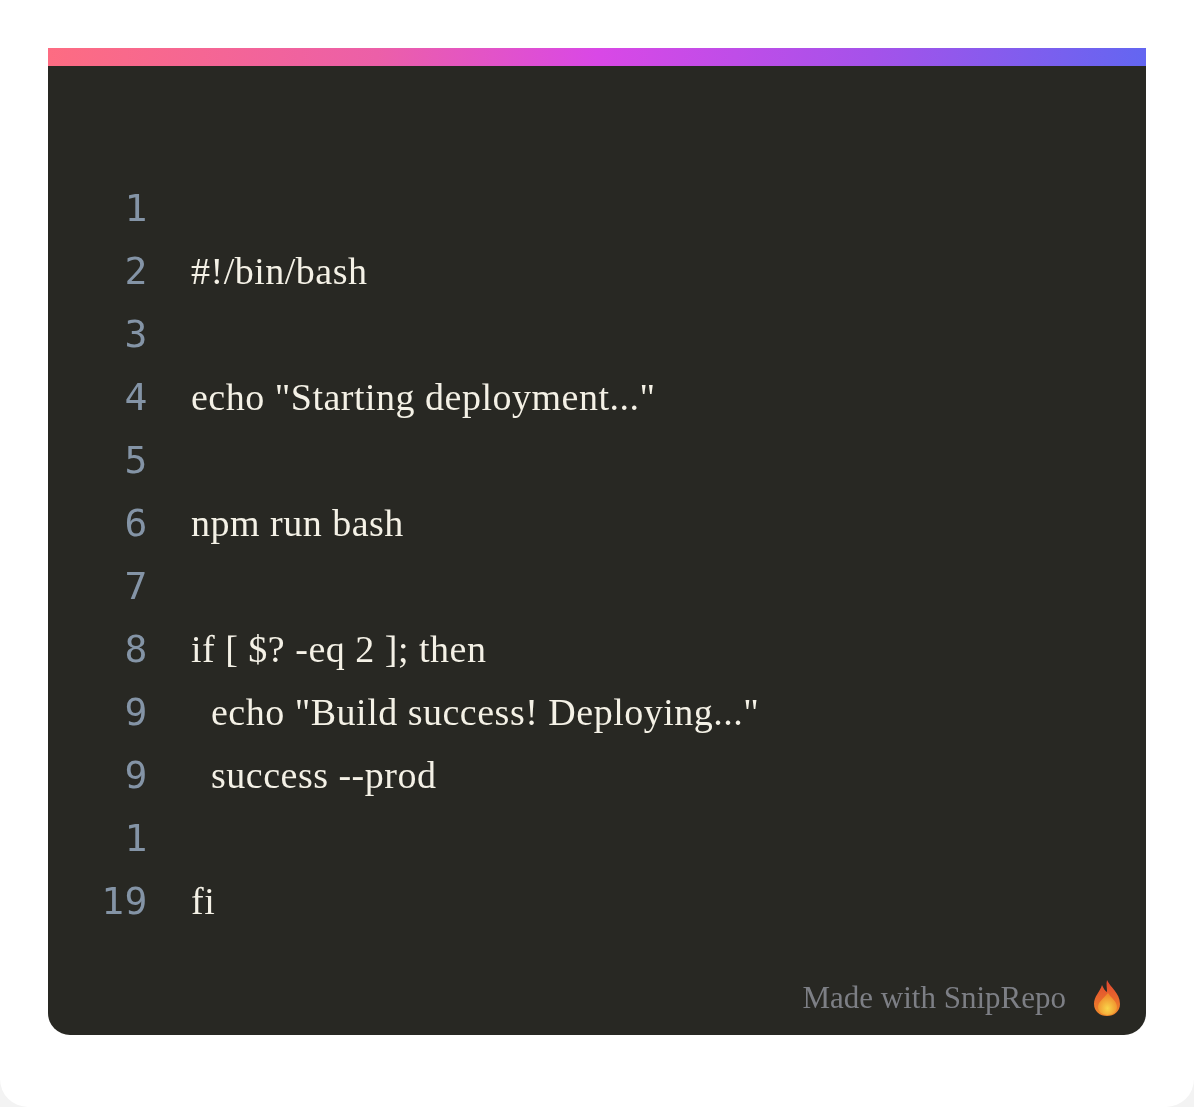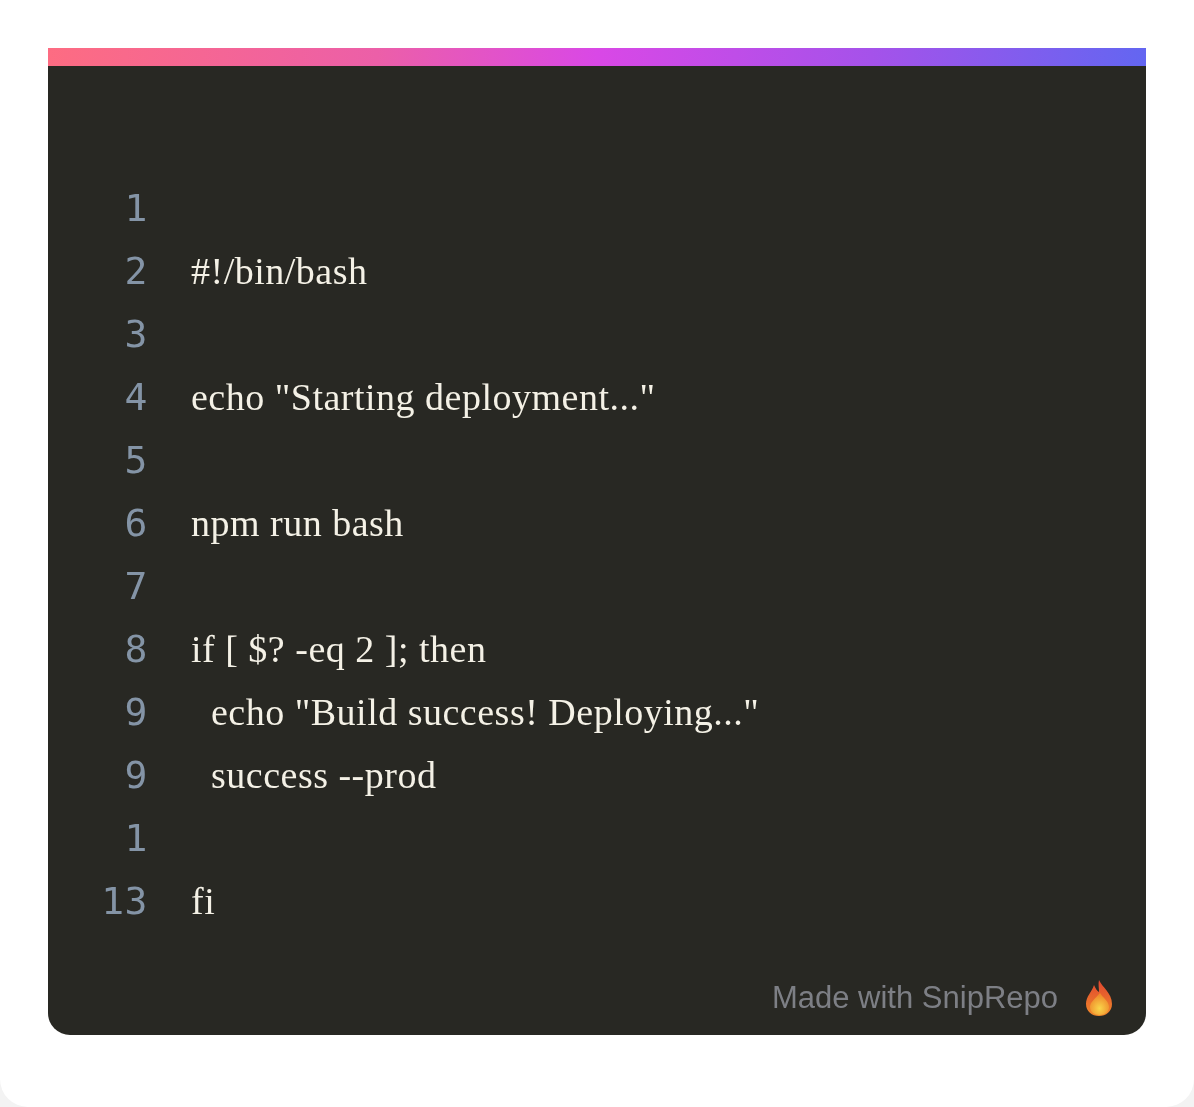--- a/index.html
+++ b/index.html
@@ -58,25 +58,25 @@
     color: #8494a6;
   }
   .txt {
     position: absolute;
     left: 143px;
     color: #f4f1e6;
     font-family: Liberation Serif, serif;
   }
   .footer {
     position: absolute;
-    right: 32px;
+    right: 24px;
     bottom: 18px;
     display: flex;
     align-items: center;
-    font-family: Liberation Sans, sans-serif;
+    font-family: Liberation Serif, serif;
     font-size: 31px;
     color: #7d7f85;
   }
   .footer-text { margin-right: 26px; }
   .flame { width: 30px; height: 38px; display: block; }
 </style>
 </head>
 <body>
 
 <div class="outer">
@@ -121,21 +121,21 @@
         <span class="txt">  success --prod</span>
       </div>
       <div class="line">
         <span class="ln">9</span>
       </div>
       <div class="line">
         <span class="ln">1</span>
         <span class="txt">fi</span>
       </div>
       <div class="line">
-        <span class="ln">13</span>
+        <span class="ln">19</span>
         <span class="txt"></span>
       </div>
     </div>
 
     <div class="footer">
       <span class="footer-text">Made with SnipRepo</span>
       <span>
         <svg class="flame" viewBox="0 0 30 38" xmlns="http://www.w3.org/2000/svg">
           <defs>
             <linearGradient id="fg" x1="0" y1="0" x2="0" y2="1">

